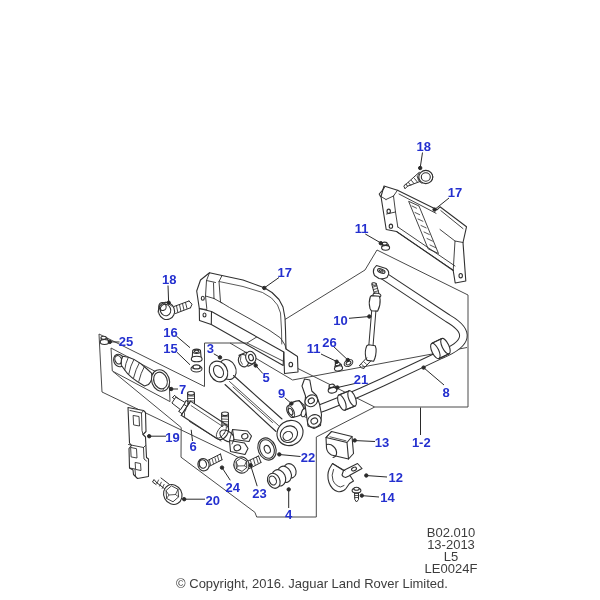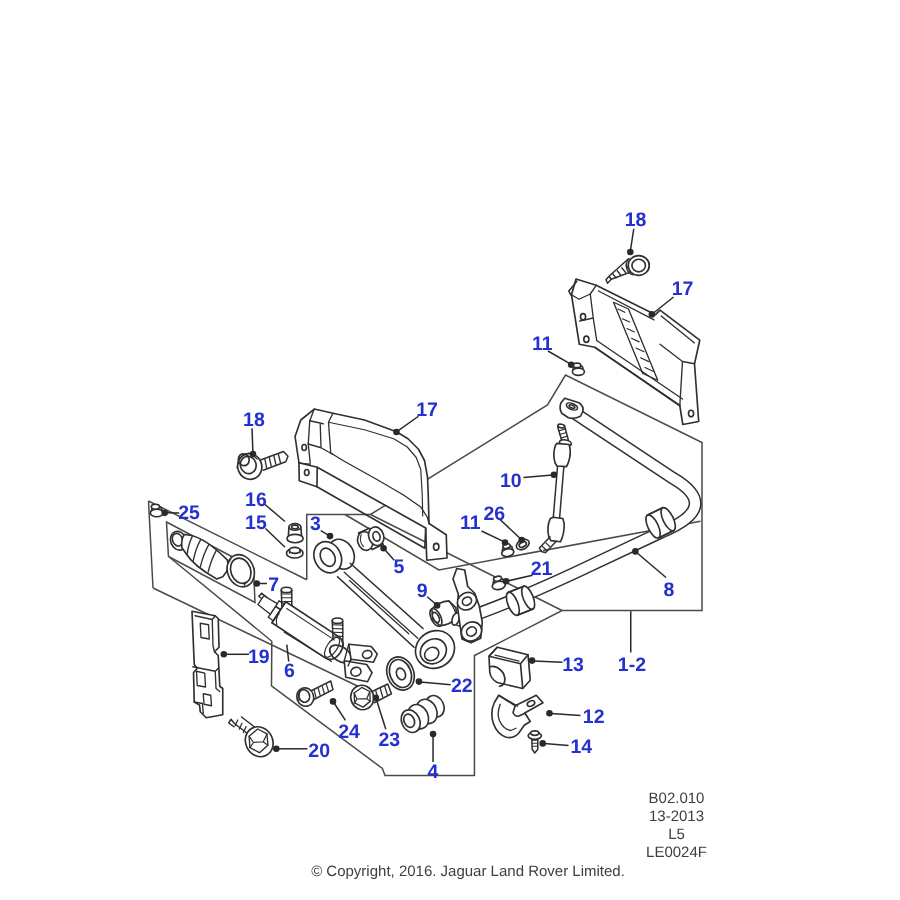--- a/index.html
+++ b/index.html
@@ -1,20 +1,20 @@
 <!DOCTYPE html>
 <html><head>
 <meta charset="utf-8">
 <style>
 html,body{margin:0;padding:0;background:#ffffff;}
 #page{position:relative;width:494px;height:600px;background:#fff;overflow:hidden;
 font-family:"Liberation Sans", sans-serif;}
 svg{position:absolute;left:0;top:0;}
 .lbl{font:bold 13px "Liberation Sans",sans-serif;fill:#2430cf;}
-.ft{font-family:"Liberation Sans",sans-serif;font-size:10px;color:#3d3d3d;}
+.ft{font-family:"Liberation Sans",sans-serif;font-size:13px;color:#3d3d3d;}
 </style>
 </head>
 <body>
 <div id="page">
 <svg width="600" height="600" viewBox="0 0 600 600">
 
 <g fill="none" stroke="#4a4a4a" stroke-width="1">
 <path d="M99,334 L204.5,386.5 M99,334 L102,392 M102,392 L248,462 M113,371.5 L181.2,427.5 L181,457.2 L254.9,512.3 L256.7,517 L316.3,517 L316.3,437 L374.7,407 L468,407 L468,295 L377,250 L365,270 L247,343 L204.5,343 L204.5,386.5"></path>
 <path d="M111,348 L169,378.7 L170,401.6 L112.3,371 Z"></path>
 <path d="M247,343 L374.7,407"></path>

